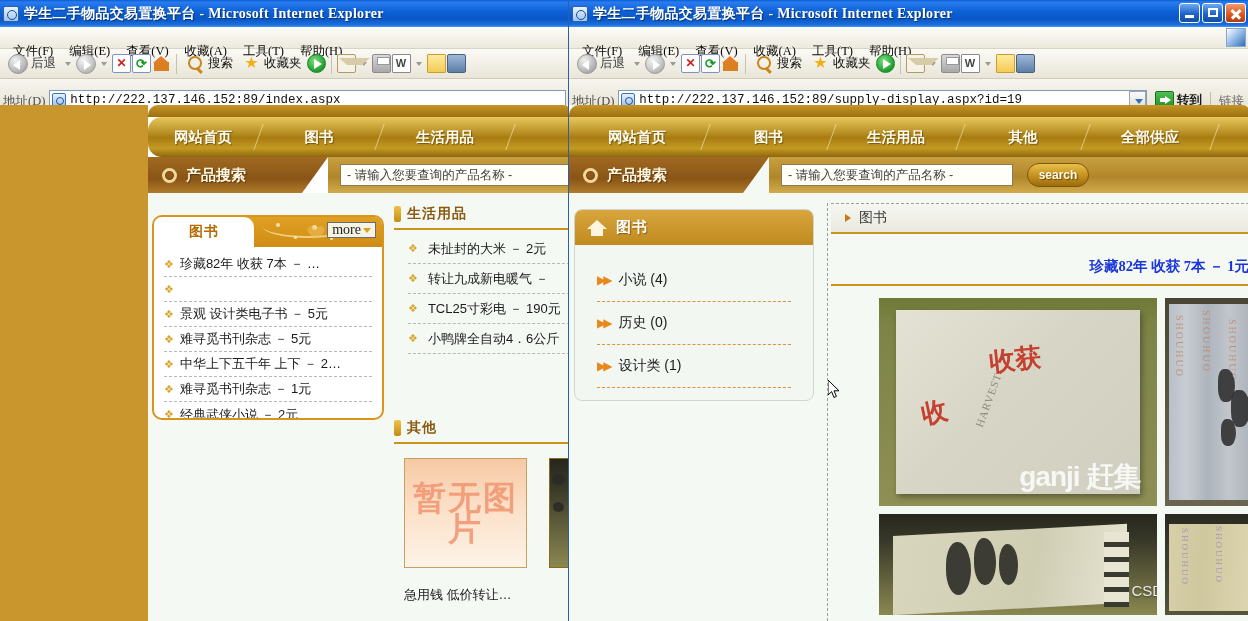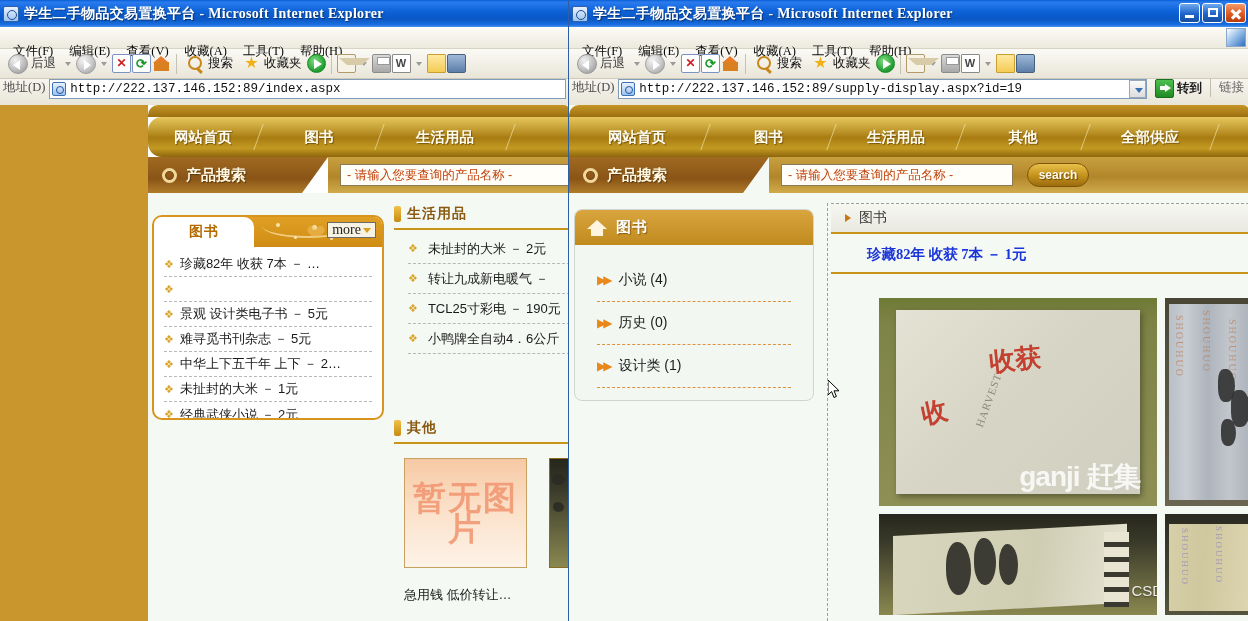--- a/index.html
+++ b/index.html
@@ -109,21 +109,21 @@
       border-left:8px solid transparent; border-right:8px solid transparent; border-top:7px solid #d8cca8; }
   .ic.print { background: linear-gradient(to bottom,#d9d9d9,#a8a8a8); border:1px solid #8b8b8b; border-radius:2px; }
   .ic.print::after { content:""; position:absolute; left:4px; top:2px; width:11px; height:6px; background:#fff; border:1px solid #999; }
   .ic.word { background:#fff; border:1px solid #8a8a8a; border-radius:1px; }
   .ic.word::after { content:"W"; position:absolute; inset:0; text-align:center; line-height:17px; font-size:11px; font-weight:bold; color:#444; }
   .ic.note { background: linear-gradient(to bottom,#ffe9a0,#f3cc55); border:1px solid #c9a030; border-radius:1px; }
   .ic.msn { background: linear-gradient(to bottom,#9fb9d8,#5d7ea8); border:1px solid #48617f; border-radius:2px; }
 
   .addrbar {
     height:32px; background: linear-gradient(to bottom,#f7f5ee,#e6e2d4);
-    display:flex; align-items:flex-start; border-bottom:1px solid #b8b2a0; padding-left:3px; gap:4px;
+    display:flex; align-items:flex-end; border-bottom:1px solid #b8b2a0; padding-left:3px; gap:4px;
   }
   .addrbar .alabel { font-size:12.5px; color:#4b4b4b; font-family:"Liberation Serif", serif; white-space:nowrap; }
   .addrfield {
     flex:1 1 auto; height:20px; background:#ffffff;
     border:1px solid #7f9db9; display:flex; align-items:center; gap:4px; padding-left:2px; min-width:0;
   }
   .addrfield .favicon {
     width:14px;height:14px;flex:0 0 auto;border:1px solid #3c70b8;border-radius:2px;
     background: linear-gradient(to bottom,#e9f2ff,#9cc2ec); position:relative;
   }
@@ -185,21 +185,21 @@
     width:15px; height:15px; border-radius:50%; border:3px solid #f2d79a; margin-right:9px; flex:0 0 auto;
     box-shadow: 0 0 0 1px rgba(90,50,10,0.5) inset;
   }
   .searchbar .sb-title { color:#fff7e2; font-size:15px; font-weight:bold; white-space:nowrap; text-shadow:1px 1px 1px rgba(70,40,0,.7); }
   .searchbar .sb-rest {
     flex:1 1 auto; height:36px; display:flex; align-items:center; gap:14px; padding-left:12px;
     background: linear-gradient(to bottom,#c8a040,#b1862a 55%,#d0ab4c);
   }
   .search-input {
     height:22px; background:#fffef8; border:1px solid #8a7a55;
-    display:flex; align-items:center; padding-left:6px; color:#c2410c; font-size:12.5px; white-space:nowrap;
+    display:flex; align-items:center; padding-left:6px; color:#404040; font-size:12.5px; white-space:nowrap;
   }
   .search-btn {
     width:62px; height:24px; border-radius:12px;
     background: linear-gradient(to bottom,#e8c04a,#c2901c 55%,#9c6c0e);
     border:1px solid #7e5608;
     color:#fffbe8; font-size:12px; font-weight:bold; text-align:center; line-height:22px;
     text-shadow:1px 1px 1px rgba(70,40,0,.7);
   }
 
   
@@ -504,21 +504,21 @@
               <div class="bb-row">
                 <span class="bullet">❖</span>
                 <span class="txt">难寻觅书刊杂志  －  5元</span>
               </div>
               <div class="bb-row">
                 <span class="bullet">❖</span>
                 <span class="txt">中华上下五千年 上下  －  2…</span>
               </div>
               <div class="bb-row">
                 <span class="bullet">❖</span>
-                <span class="txt">未扯封的大米  －  1元</span>
+                <span class="txt">难寻觅书刊杂志  －  1元</span>
               </div>
               <div class="bb-row">
                 <span class="bullet">❖</span>
                 <span class="txt">经典武侠小说  －  2元</span>
               </div>
             </div>
           </div>
 
           <div class="sec" style="left:246px; top:8px; width:176px;">
             <div class="sec-head">
@@ -709,21 +709,21 @@
 
         <div class="crumbbox" style="left:262px; top:10px; width:418px;">
           <div style="border-top:1px dashed #9aa09a;"></div>
           <div class="crumb">
             <span class="tri"></span>
             <span class="ct">图书</span>
           </div>
           <div class="crumb-rule"></div>
         </div>
 
-        <div style="position:absolute; left:262px; top:52px; width:418px; text-align:left;">
+        <div style="position:absolute; left:262px; top:64px; width:418px; text-align:right;">
           <div class="prodtitle" style="padding-bottom:8px; margin-left:36px;">珍藏82年 收获 7本 － 1元</div>
           <div class="title-rule"></div>
         </div>
 
         <div class="pgrid" style="left:310px; top:105px; width:380px;">
 
           <div class="pphoto ph-a" style="width:278px; height:208px;">
             <div class="paper"></div>
             <div class="red1">收获</div>
             <div class="red2">收</div>

